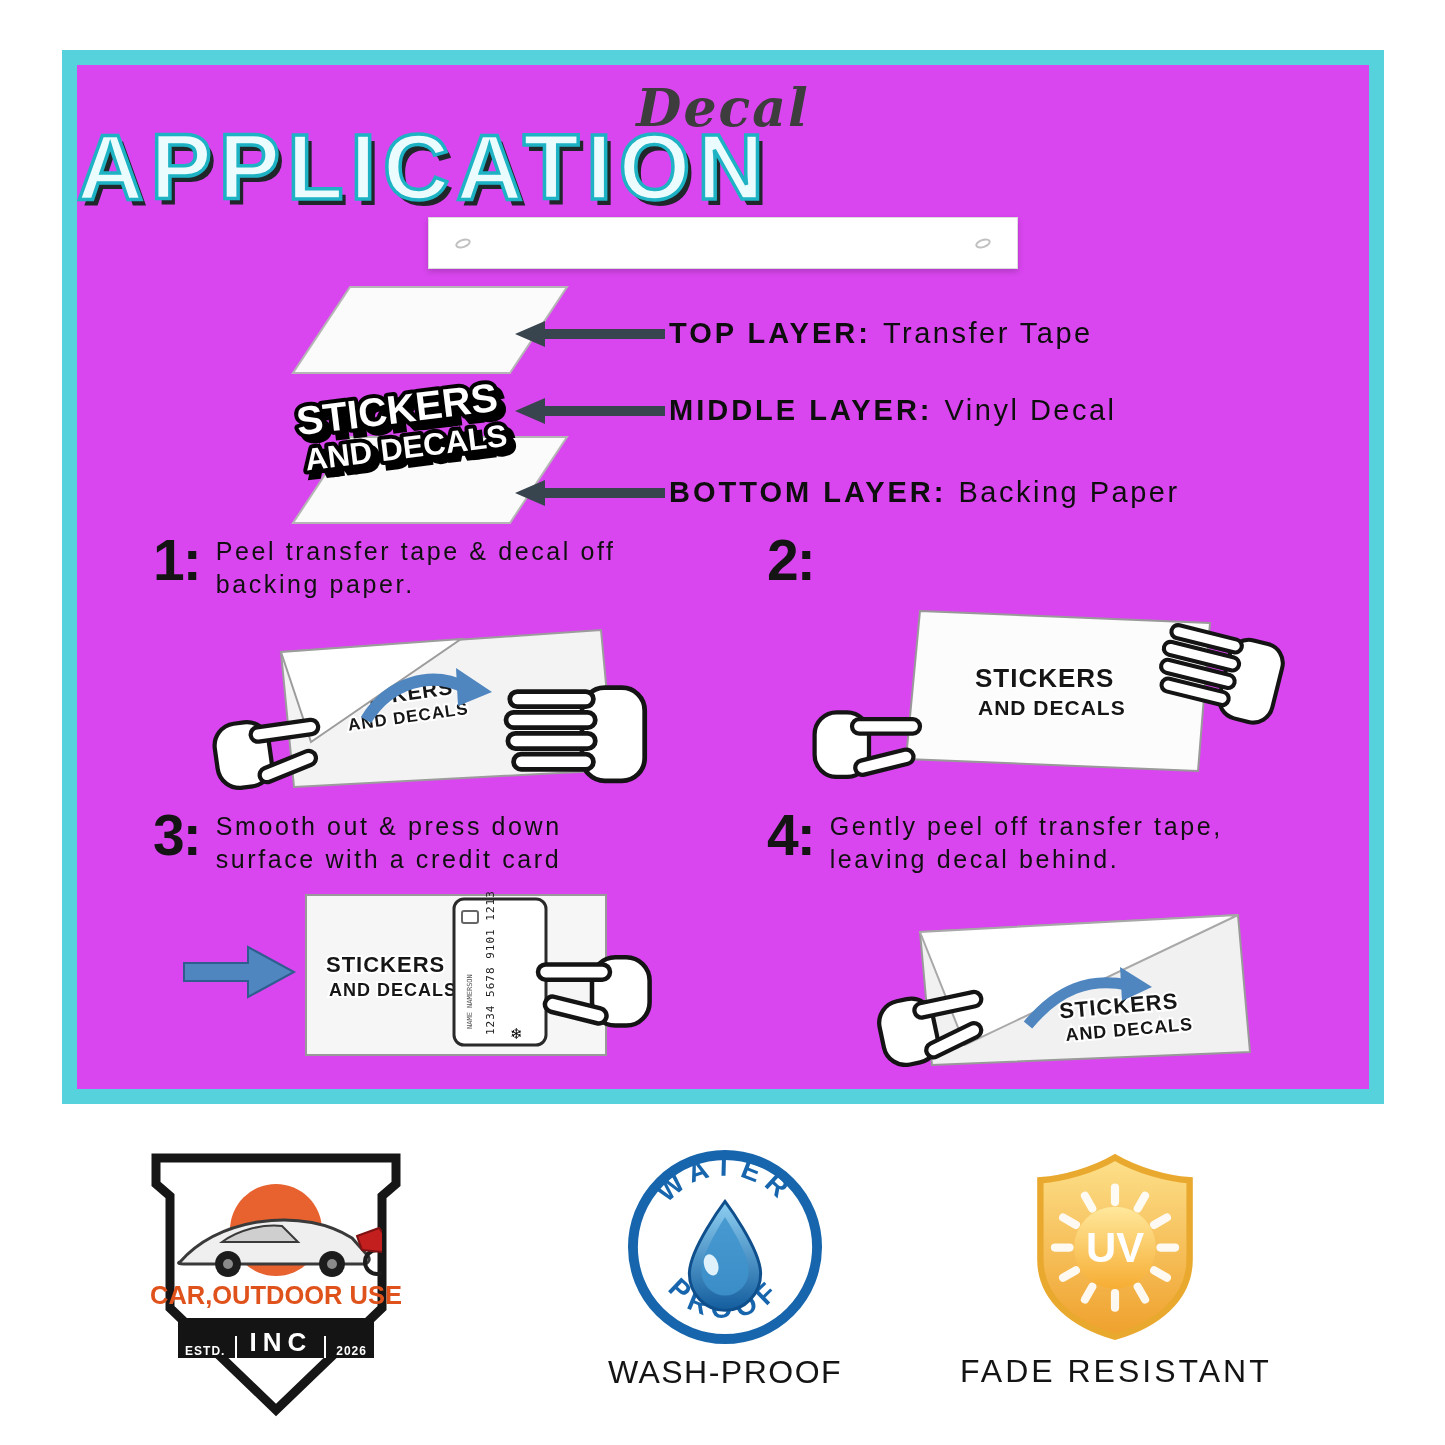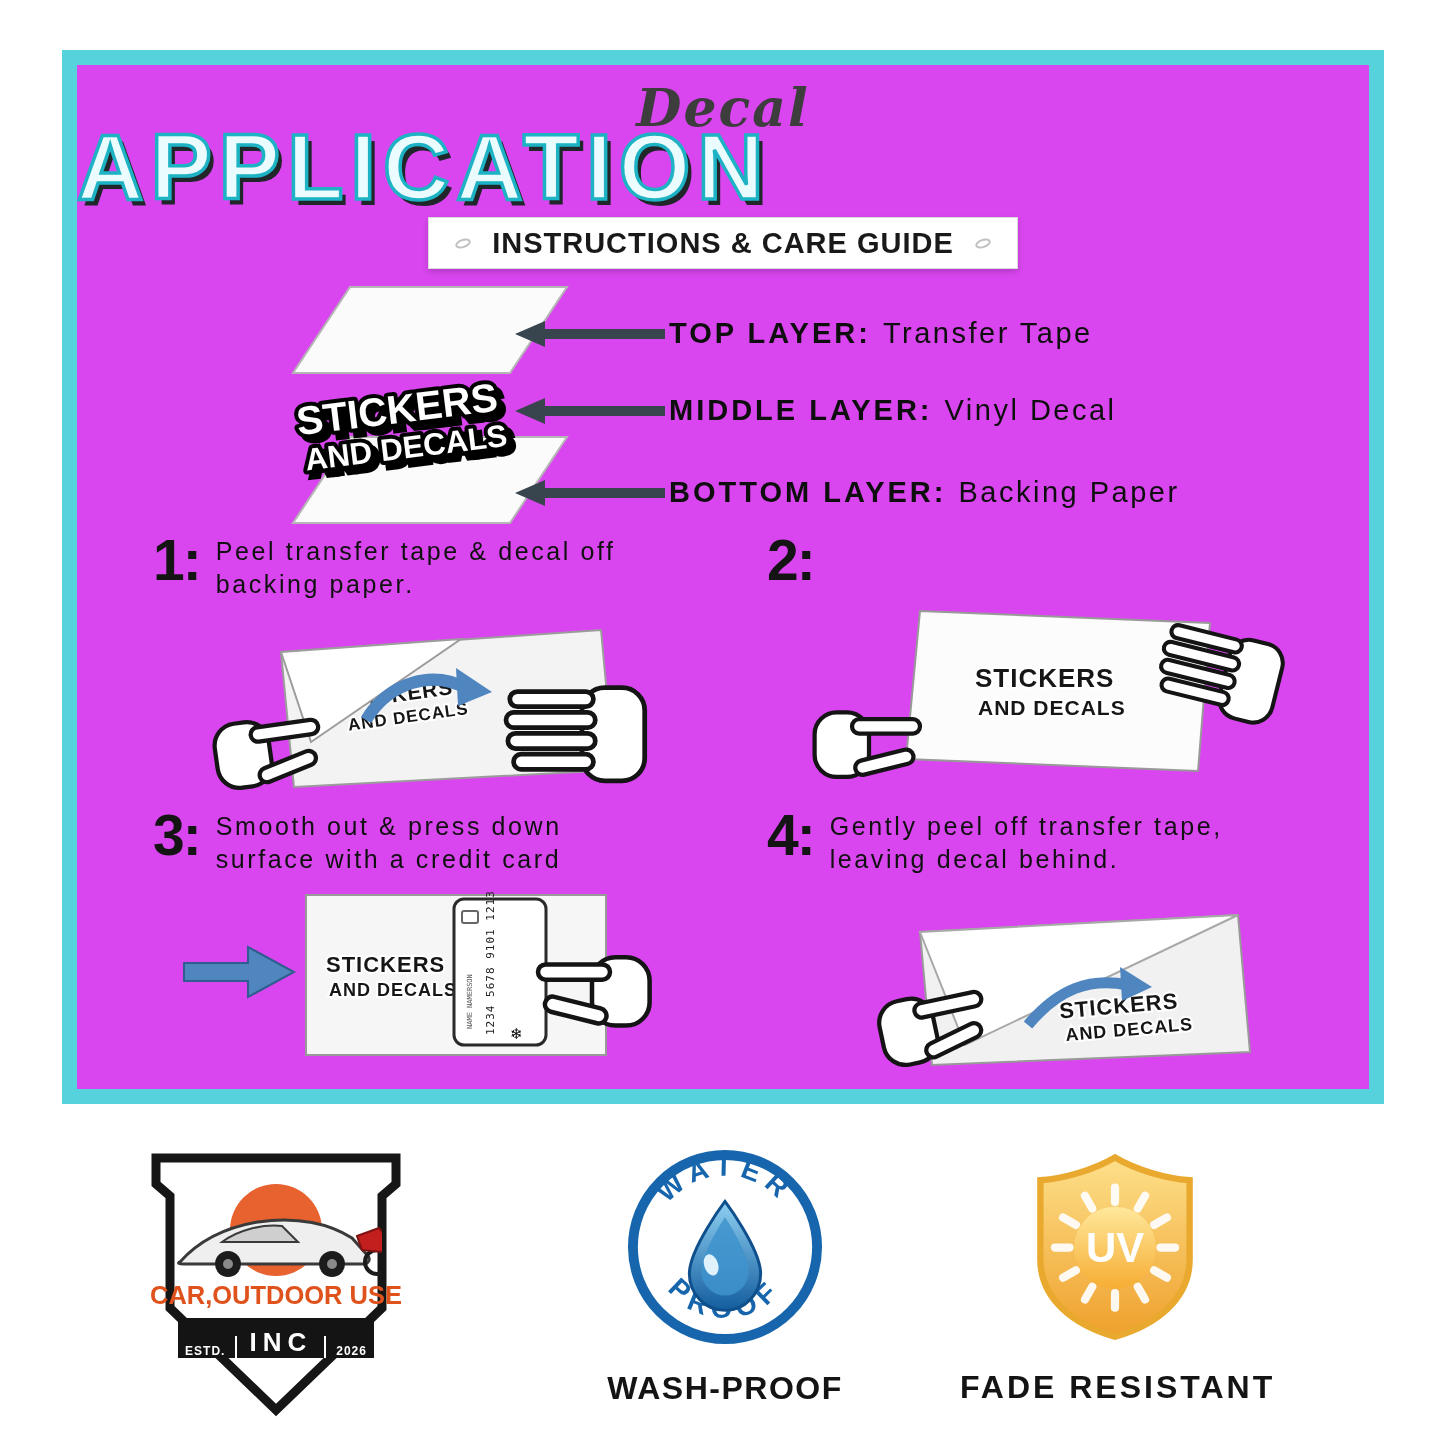--- a/index.html
+++ b/index.html
@@ -56,21 +56,21 @@
   .vbar{width:2px;height:22px;background:#fff}
 
   .water-badge{position:absolute;left:600px;top:1148px;width:250px;text-align:center}
   .water-badge svg{display:block;margin:0 auto;width:198px;height:198px}
   .arc-text{font-weight:800;font-size:28px;fill:#1766ad;letter-spacing:7px}
 
   .uv-badge{position:absolute;left:960px;top:1152px;width:310px;text-align:center}
   .uv-badge svg{display:block;margin:0 auto;width:182px;height:193px}
   .uv-text{font-weight:800;font-size:46px;fill:#fff}
 
-  .badge-caption{margin-top:24px;font-size:32px;font-weight:700;letter-spacing:1.5px;color:#141414;white-space:nowrap}
+  .badge-caption{margin-top:8px;font-size:32px;font-weight:400;letter-spacing:1.5px;color:#141414;white-space:nowrap}
   .uv-caption{letter-spacing:3px}
 </style>
 </head>
 <body>
 
 <svg width="0" height="0" style="position:absolute" aria-hidden="true">
   <defs>
     <g id="hand-pinch" fill="#fff" stroke="#141414" stroke-width="5" stroke-linejoin="round" stroke-linecap="round">
       <rect x="60" y="18" width="64" height="76" rx="26"></rect>
       <rect x="0" y="26" width="80" height="17" rx="8.5"></rect>
@@ -88,21 +88,20 @@
 
 <div class="page">
 
   <div class="frame">
 
     <div class="script-title">Decal</div>
     <div class="app-title">APPLICATION</div>
 
     <div class="subtitle-bar">
       <span class="screw screw-l"></span>
-      <span class="subtitle-text">INSTRUCTIONS &amp; CARE GUIDE</span>
       <span class="screw screw-r"></span>
     </div>
 
     <svg class="sheets" viewBox="0 0 300 240">
       <polygon points="75,2 292,2 235,88 18,88" fill="#fbfbfb" stroke="#b5b5b5" stroke-width="2"></polygon>
       <polygon points="75,152 292,152 235,238 18,238" fill="#fbfbfb" stroke="#b5b5b5" stroke-width="2"></polygon>
       <g transform="rotate(-7 140 150)" font-weight="800">
         <g fill="#000" stroke="#000" stroke-width="8" paint-order="stroke" transform="translate(5,6)">
           <text x="24" y="136" font-size="40">STICKERS</text>
           <text x="28" y="172" font-size="31">AND DECALS</text>

